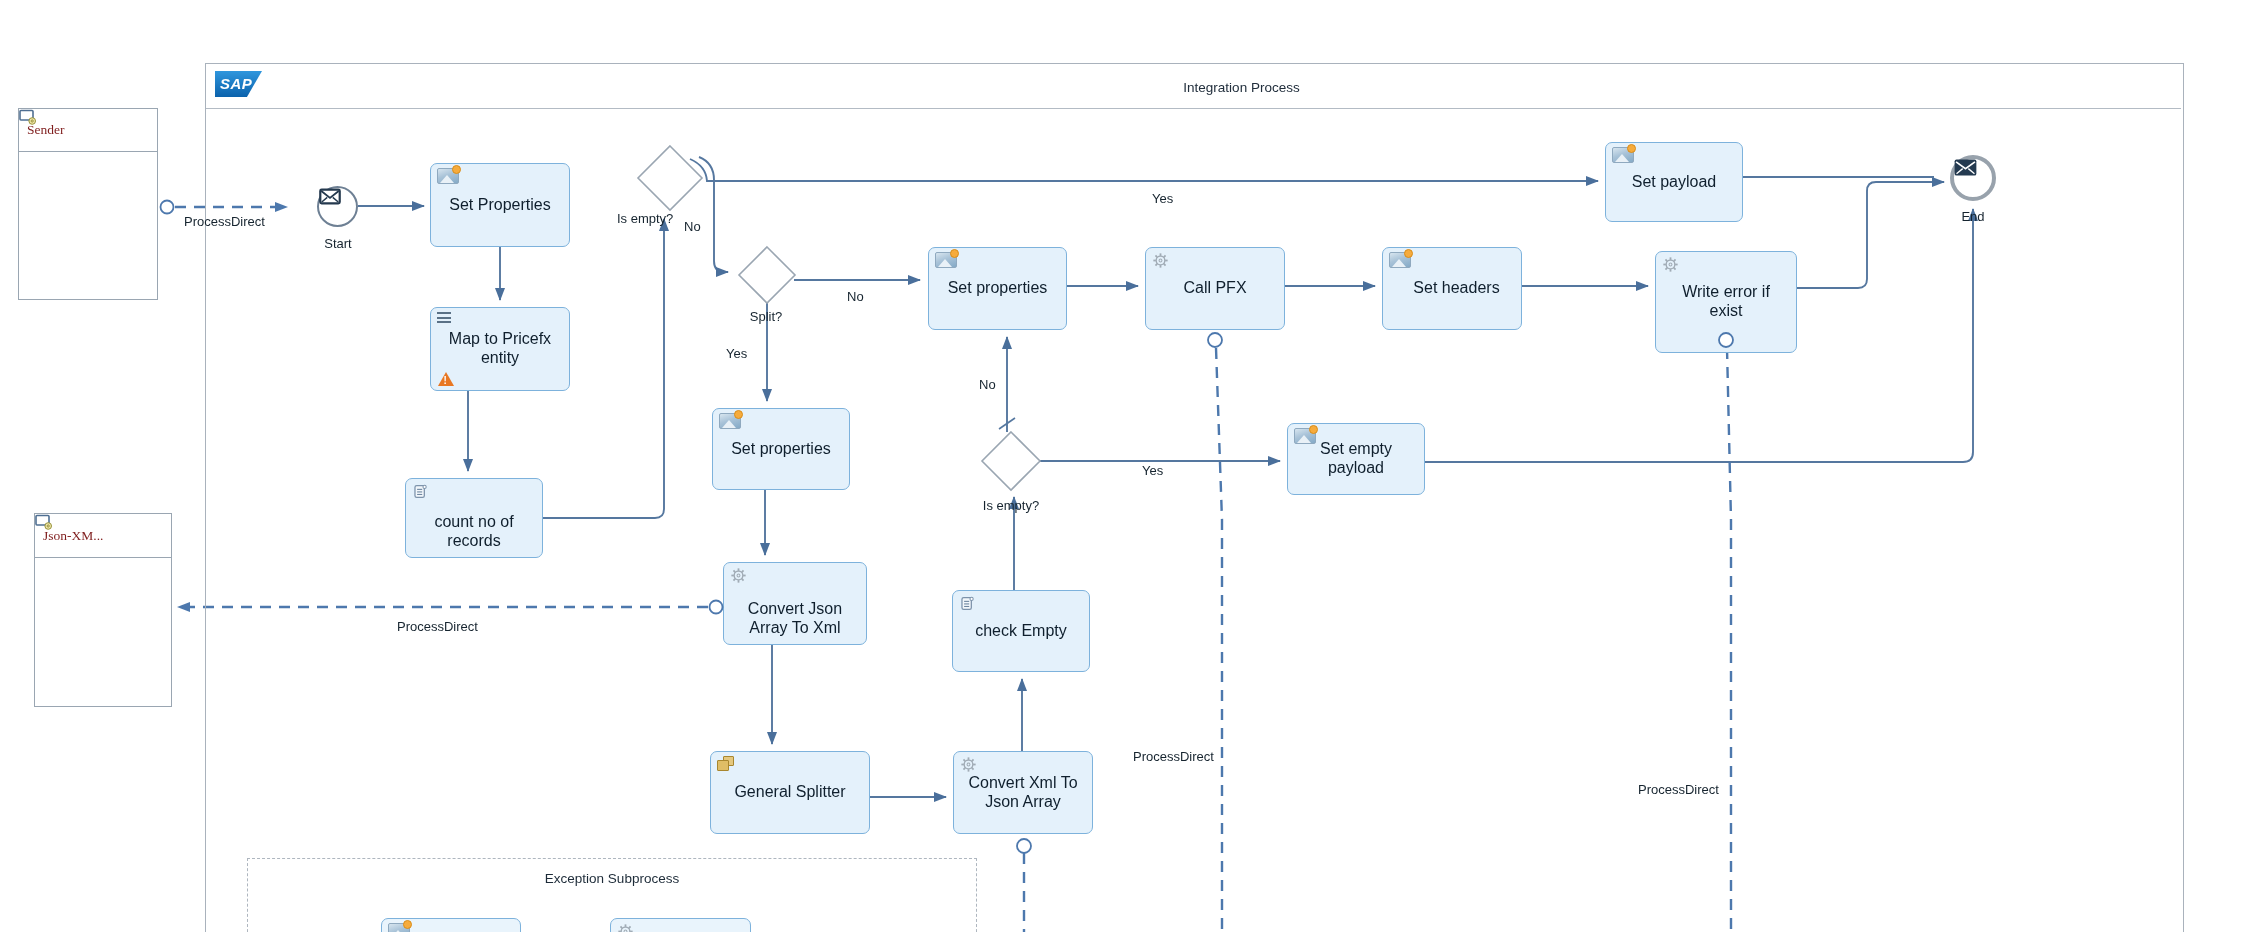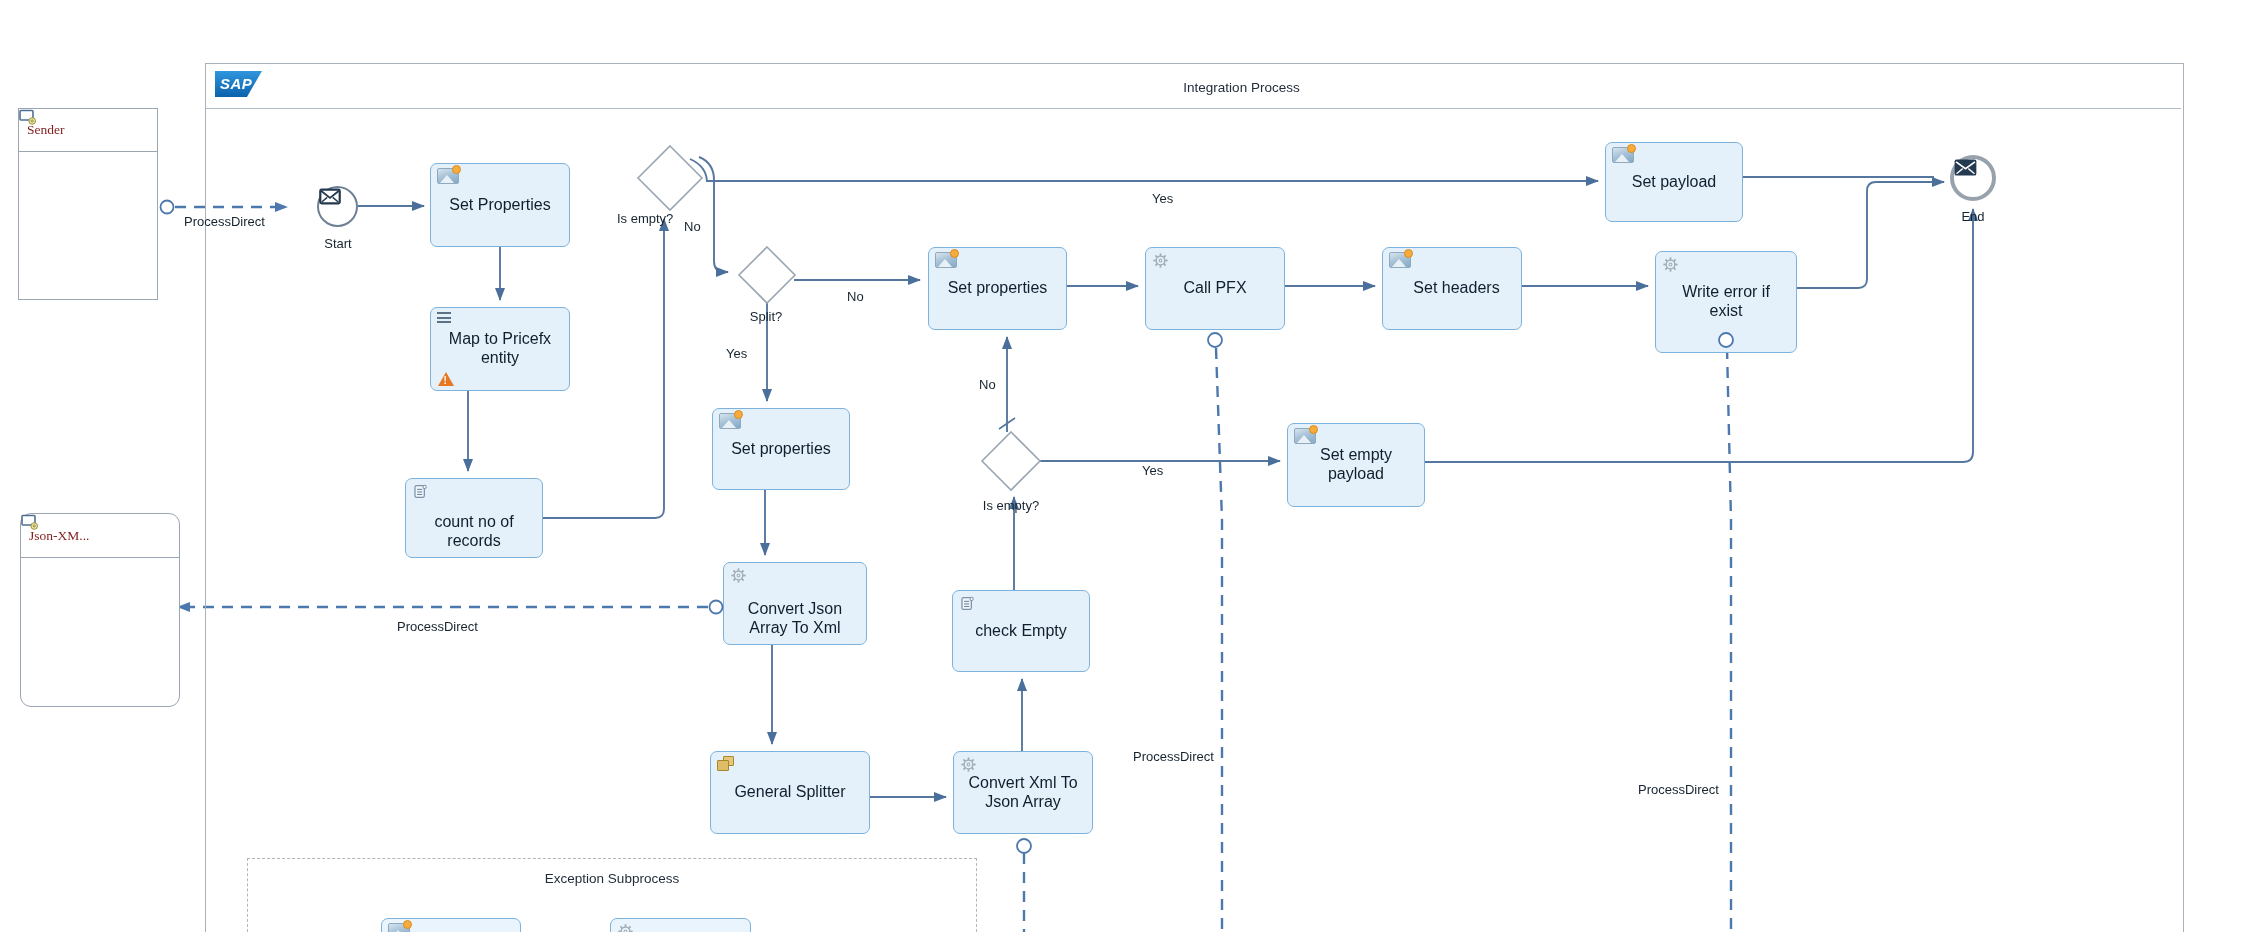--- a/index.html
+++ b/index.html
@@ -185,21 +185,21 @@
     <div class="pool-title" style="left:205px;top:80px;width:1977px;margin-left:48px;">Integration Process</div>
 
     <div class="participant" style="left:18px;top:108px;width:140px;height:192px;">
       <div class="phead" style="height:42px;">
         <svg class="svgicon" width="18" height="16">
             <use href="#i-monitor"></use>
           </svg>
         <span>Sender</span>
       </div>
     </div>
-    <div class="participant" style="left:20px;top:513px;width:160px;height:194px;border-radius:11px;">
+    <div class="participant" style="left:34px;top:513px;width:138px;height:194px;">
       <div class="phead" style="height:43px;">
         <svg class="svgicon" width="18" height="16">
             <use href="#i-monitor"></use>
           </svg>
         <span>Json-XM...</span>
       </div>
     </div>
 
     <div class="event start" style="left:317px;top:186px;width:41px;height:41px;">
       <svg class="svgicon" width="22" height="17">
@@ -283,21 +283,21 @@
       <span>Convert Xml To Json Array</span>
     </div>
 
     <div class="task" style="left:952px;top:590px;width:138px;height:82px;">
       <svg class="icon svgicon" width="17" height="17">
           <use href="#i-script"></use>
         </svg>
       <span>check Empty</span>
     </div>
 
-    <div class="task" style="left:1287px;top:423px;width:138px;height:84px;">
+    <div class="task" style="left:1287px;top:423px;width:138px;height:72px;">
       <span class="icon cm-icon"></span>
       <span>Set empty payload</span>
     </div>
 
     <div class="subprocess" style="left:247px;top:858px;width:730px;height:130px;">
       <div class="sp-title">Exception Subprocess</div>
     </div>
     <div class="exc-box" style="left:381px;top:918px;width:140px;height:70px;">
       <span class="icon cm-icon"></span>
     </div>

